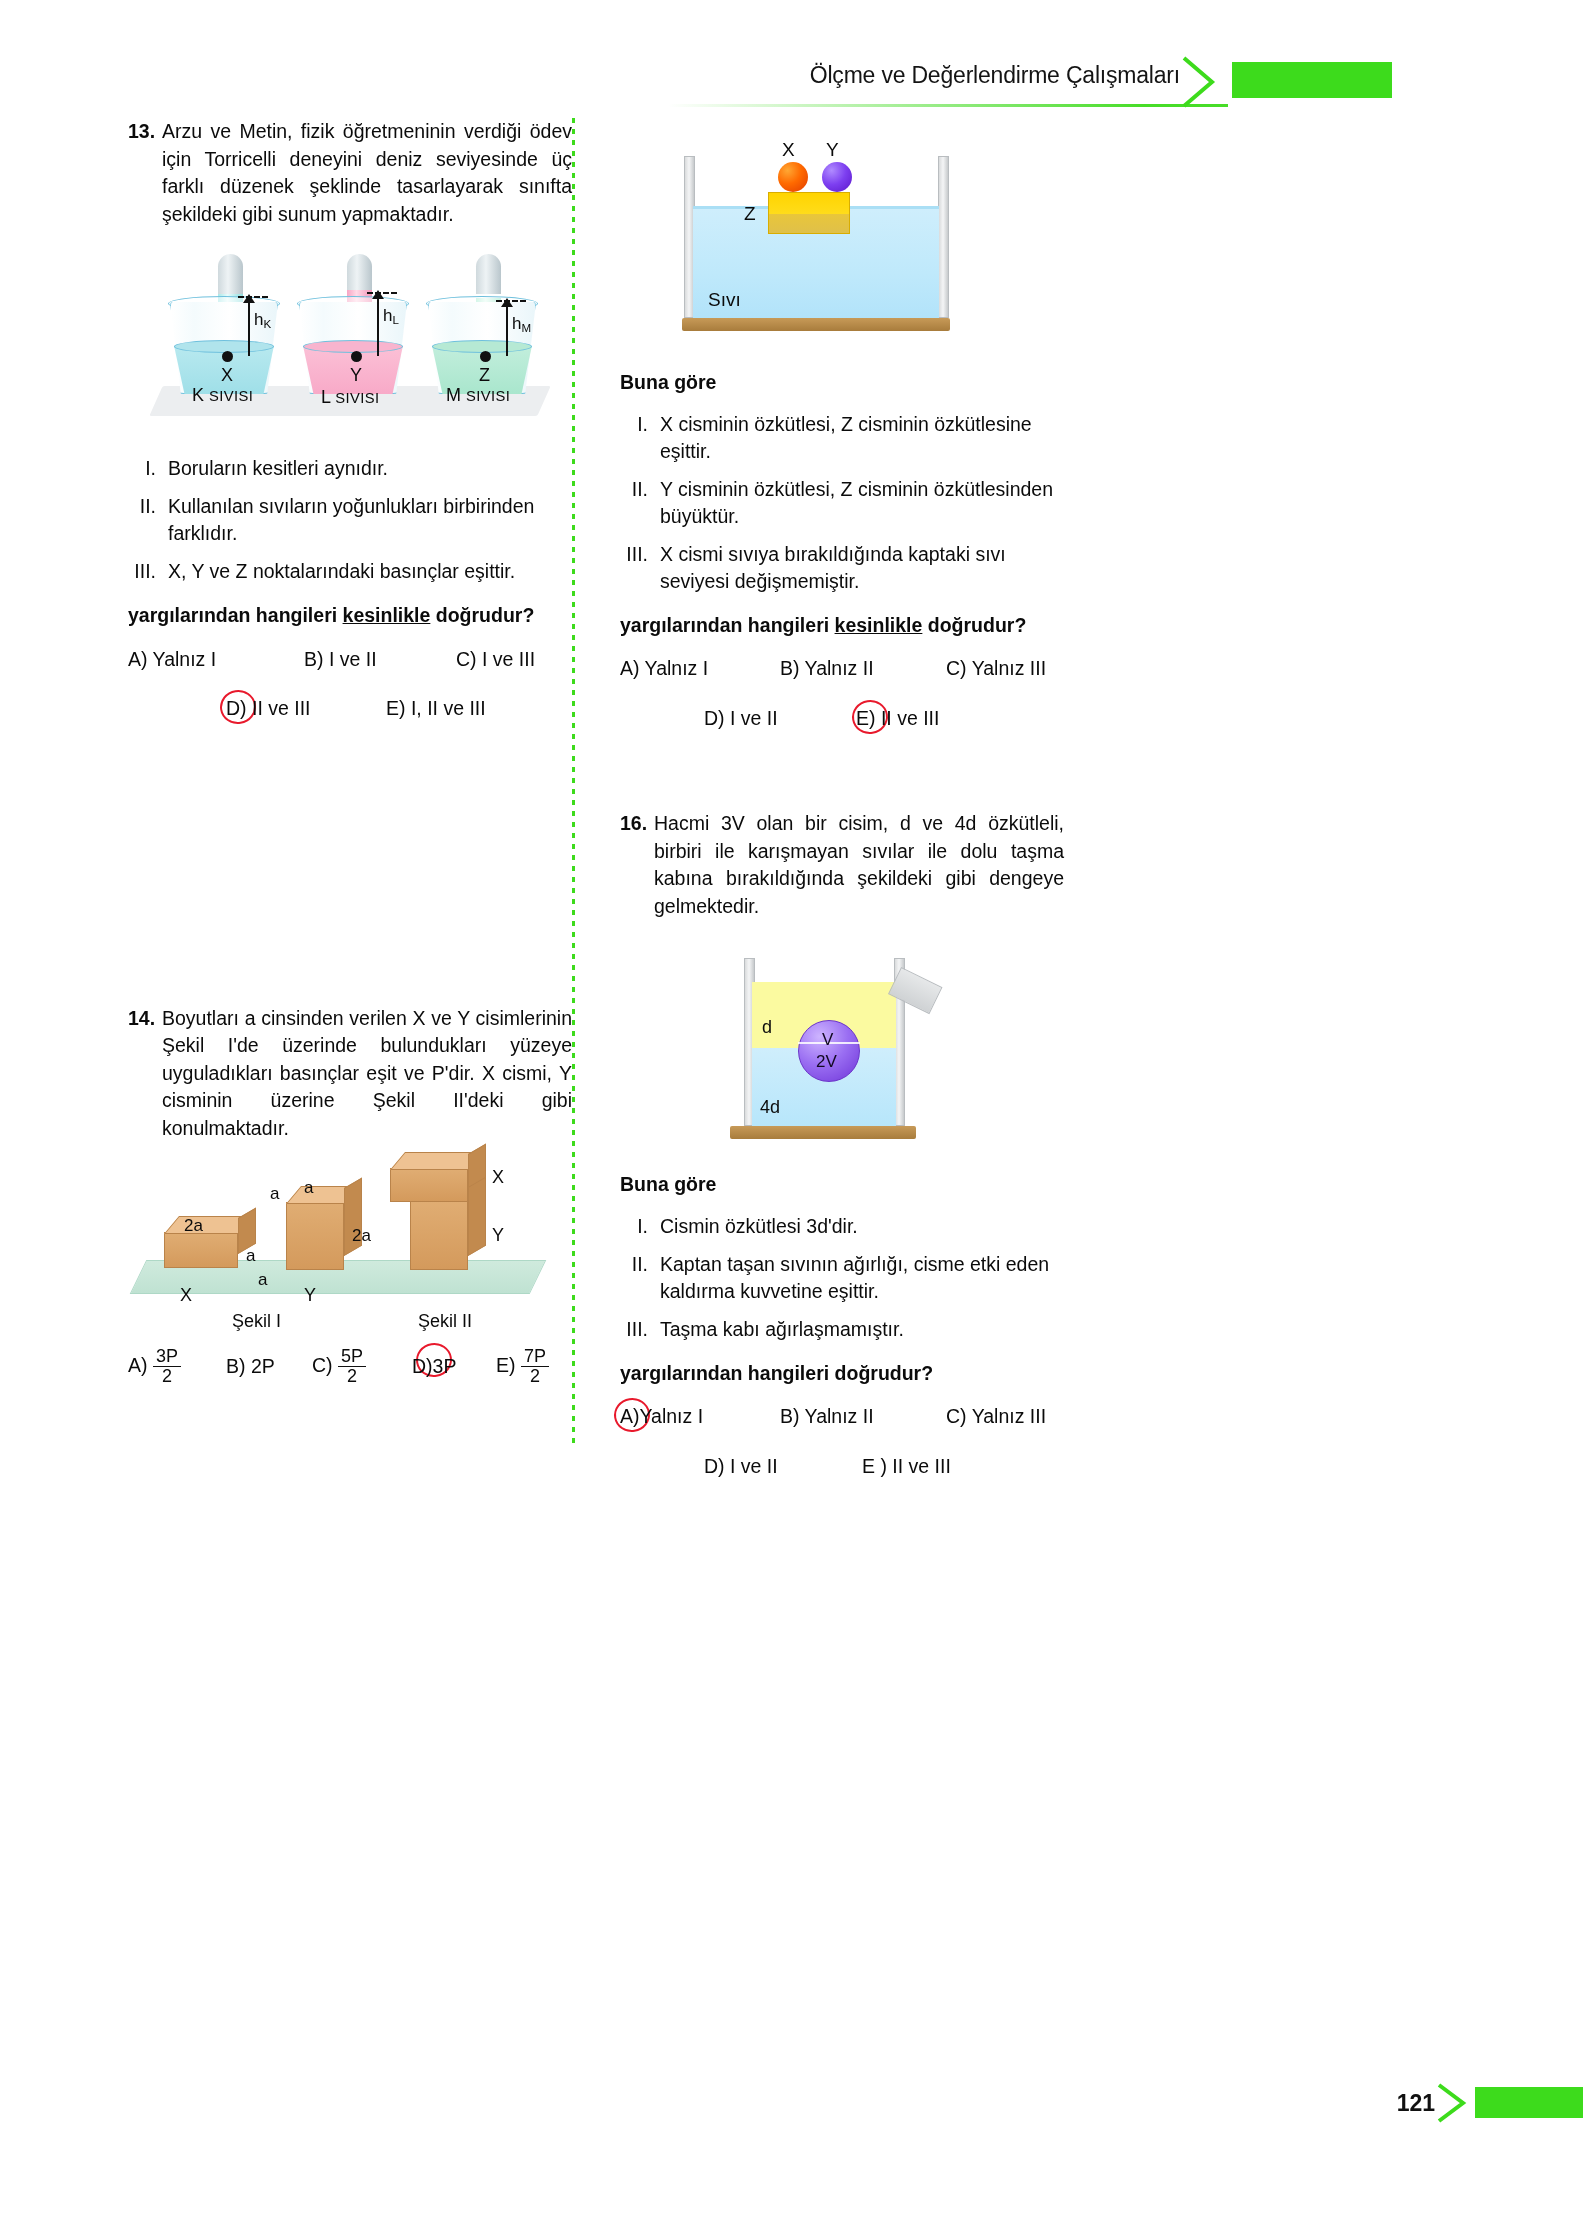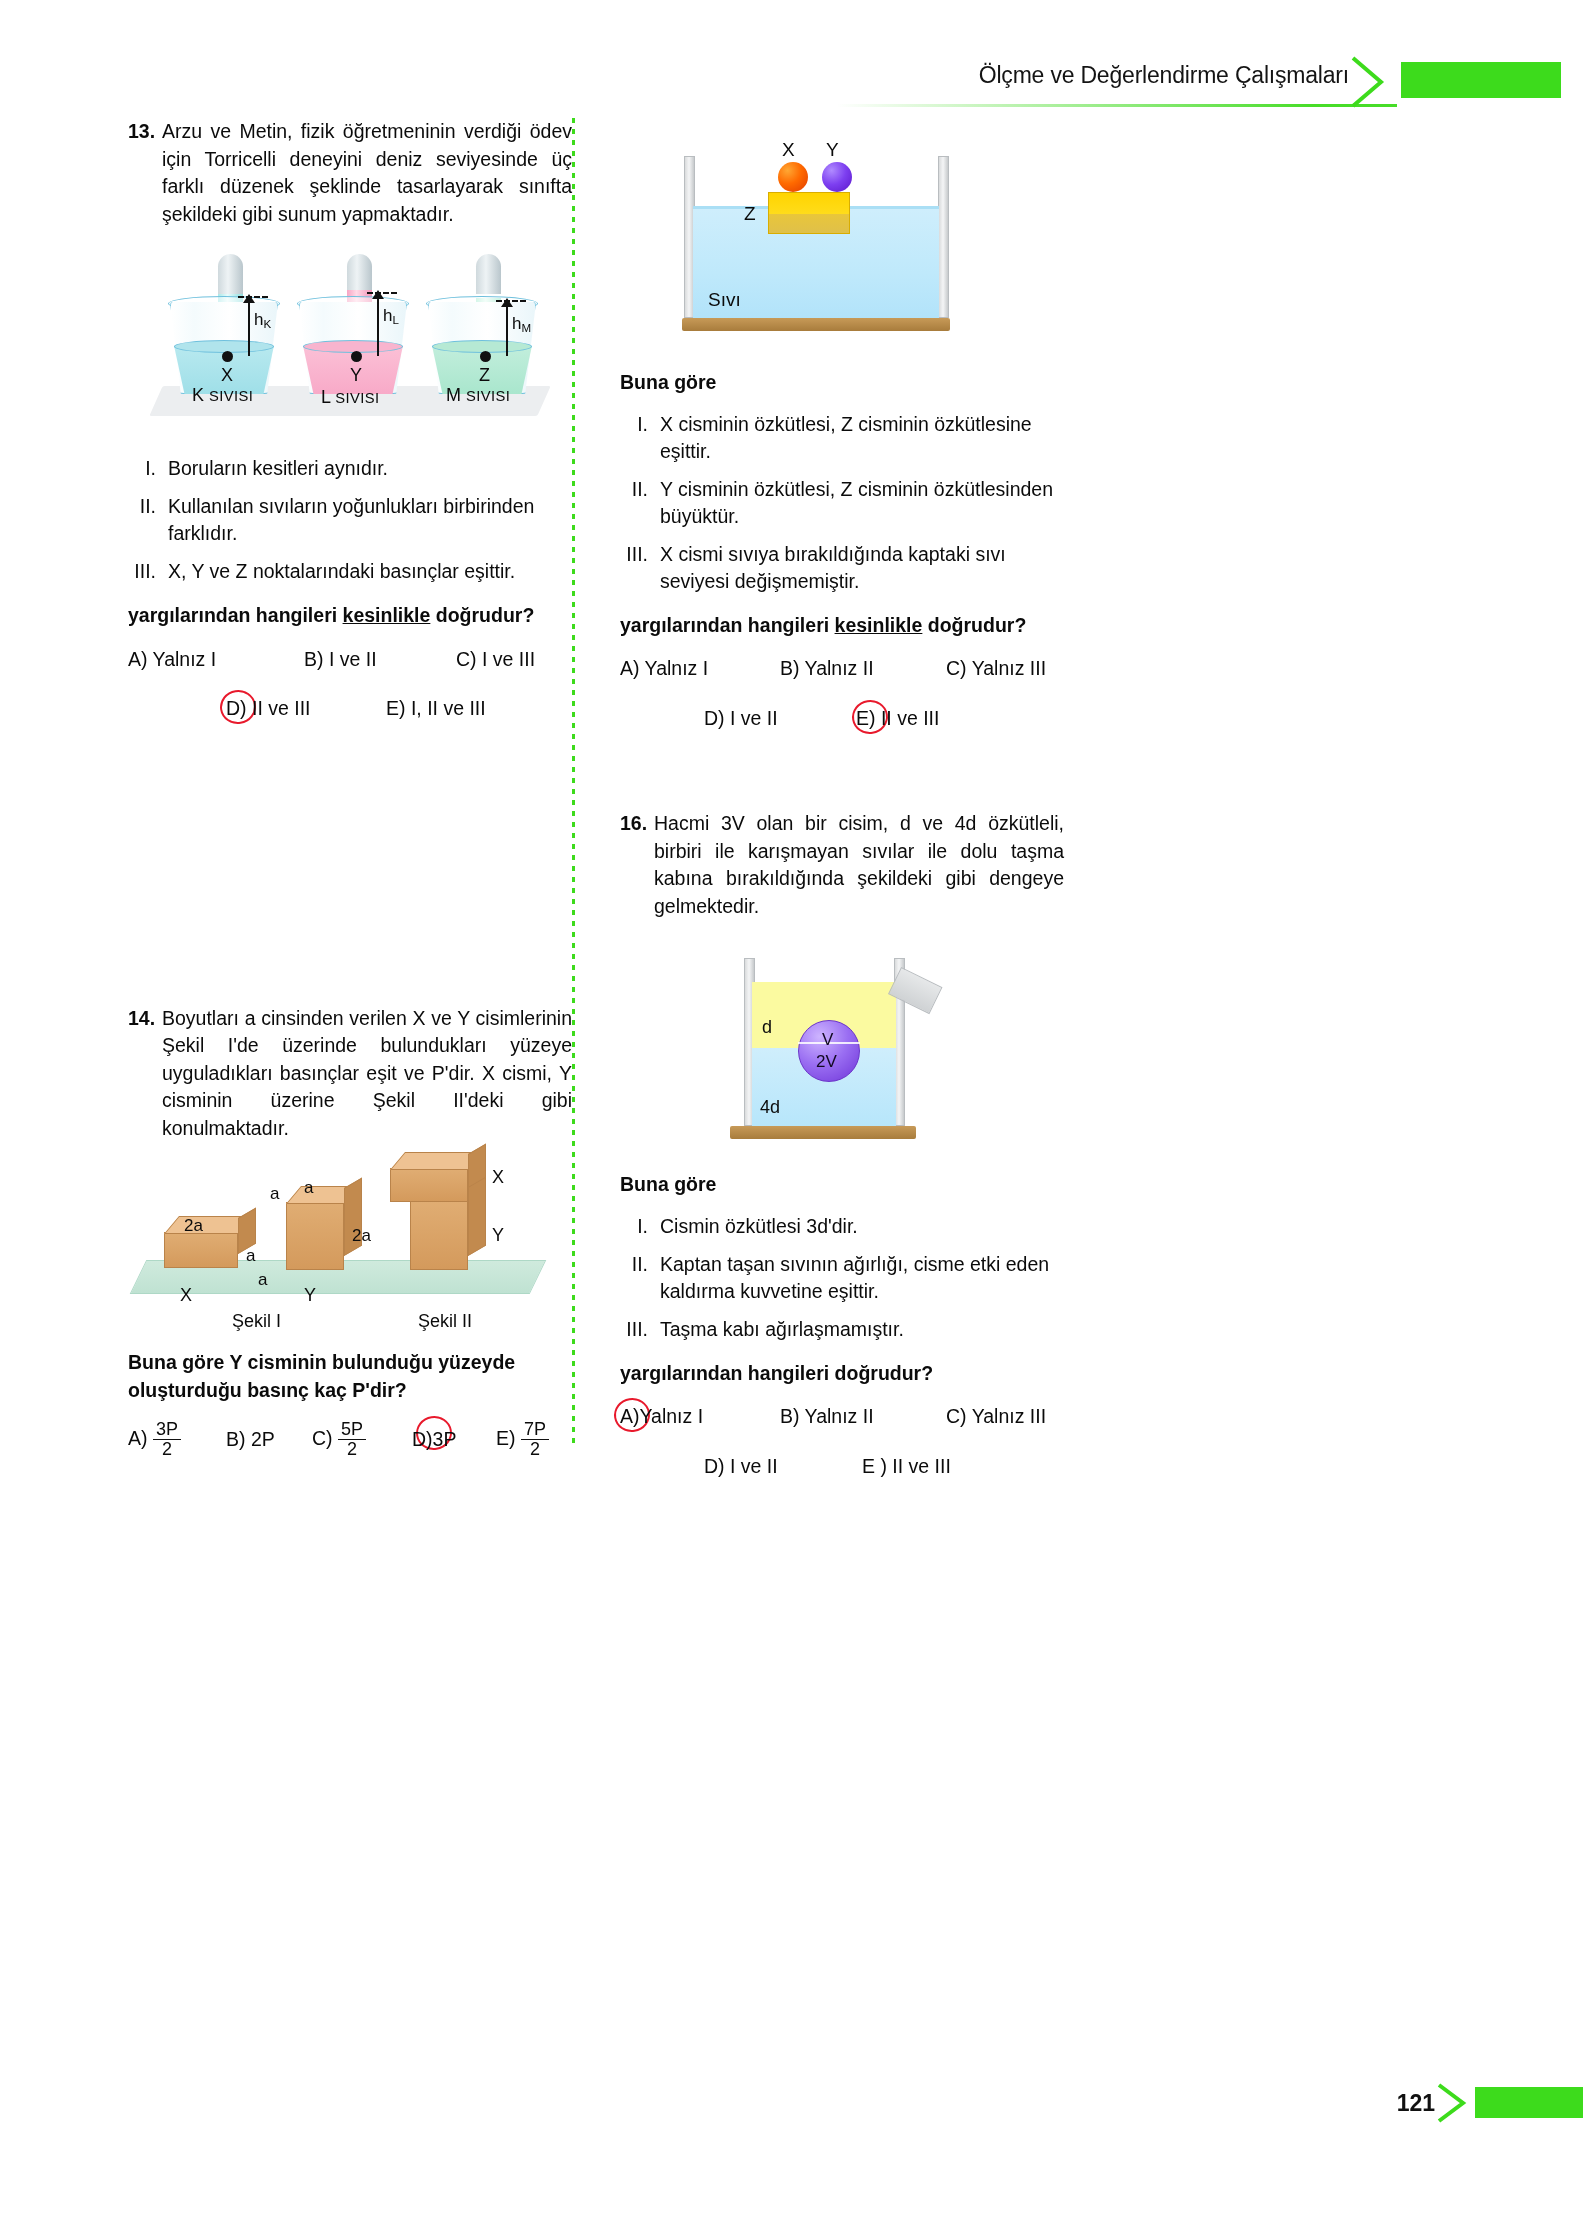--- a/index.html
+++ b/index.html
@@ -8,21 +8,21 @@
     width:1583px; height:2213px;
     background:#ffffff;
     font-family:"Liberation Sans", sans-serif;
     color:#0b0b0b;
     position:relative;
     overflow:hidden;
   }
 
   
   .header {
-    position:absolute; top:52px; left:0; width:1561px; height:60px;
+    position:absolute; top:52px; left:0; width:1392px; height:60px;
   }
   .header-title {
     position:absolute; right:212px; top:10px;
     font-size:23px; color:#141414; white-space:nowrap;
     letter-spacing:-0.2px;
   }
   .hdr-chev {
     position:absolute; right:164px; top:4px;
     width:46px; height:52px;
   }
@@ -387,24 +387,20 @@
       <div class="blk" style="left:262px; top:12px; width:78px; height:34px;"></div>
       <div class="blk-top" style="left:262px; top:-4px; width:78px; height:18px; transform:skewX(-40deg); transform-origin:left bottom;"></div>
       <div class="blk-side" style="left:340px; top:-2px; width:18px; height:34px; transform:skewY(-30deg); transform-origin:left top;"></div>
       <div class="figcap" style="left:364px; top:8px;">X</div>
       <div class="figcap" style="left:364px; top:66px;">Y</div>
 
       <div class="figcap" style="left:104px; top:152px;">Şekil I</div>
       <div class="figcap" style="left:290px; top:152px;">Şekil II</div>
     </div>
 
-    <div class="bold-lead" style="margin-top:18px;">
-      <div>Buna göre Y cisminin bulunduğu yüzeyde</div>
-      <div>oluşturduğu basınç kaç P'dir?</div>
-    </div>
 
     <div class="choices" style="margin-top:16px;">
       <div class="choice-row" style="align-items:center; position:relative;">
         <div class="ring" style="left:288px; top:-4px;"></div>
         <div class="choice" style="width:98px;">
           <span>A)</span>
           <span class="frac"><span class="num">3P</span><span class="den">2</span></span>
         </div>
         <div class="choice" style="width:86px;"><span>B)</span> <span>2P</span></div>
         <div class="choice" style="width:100px;">

